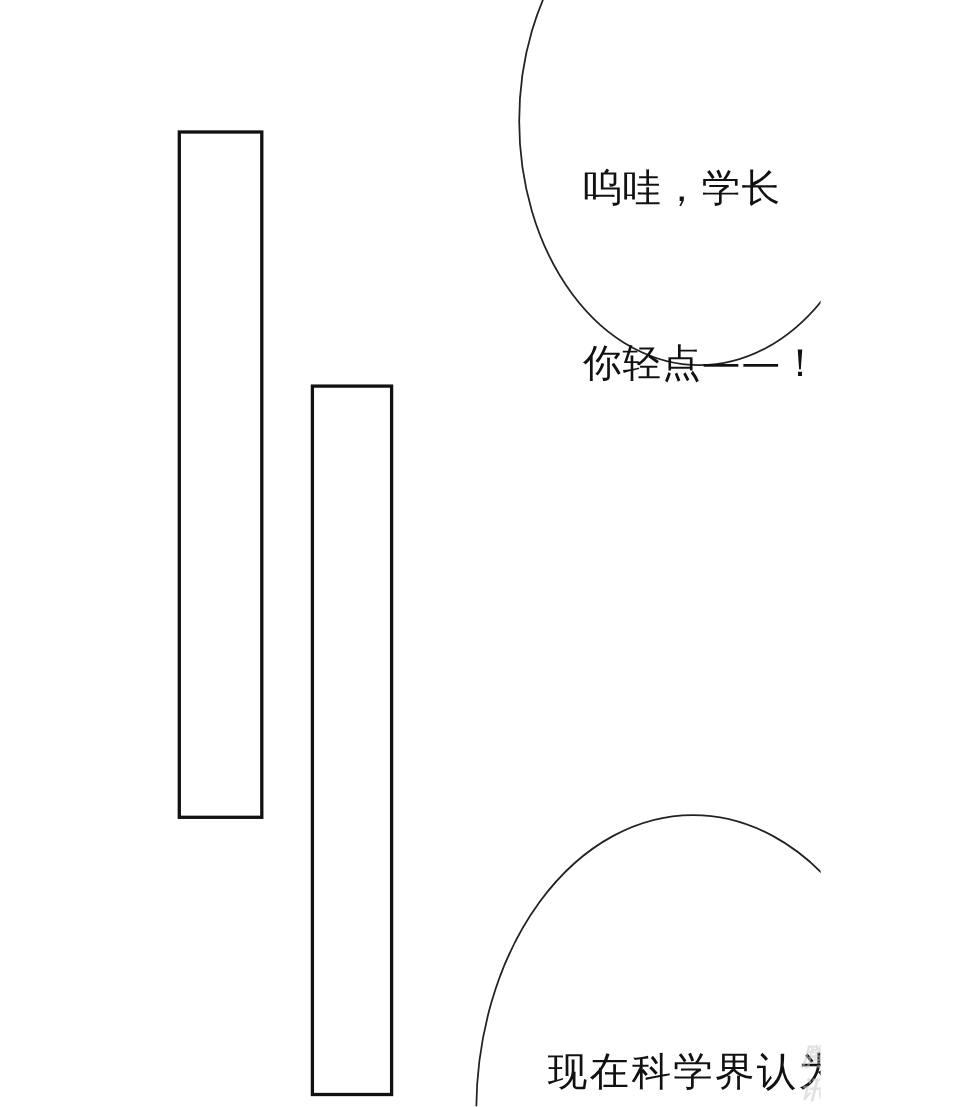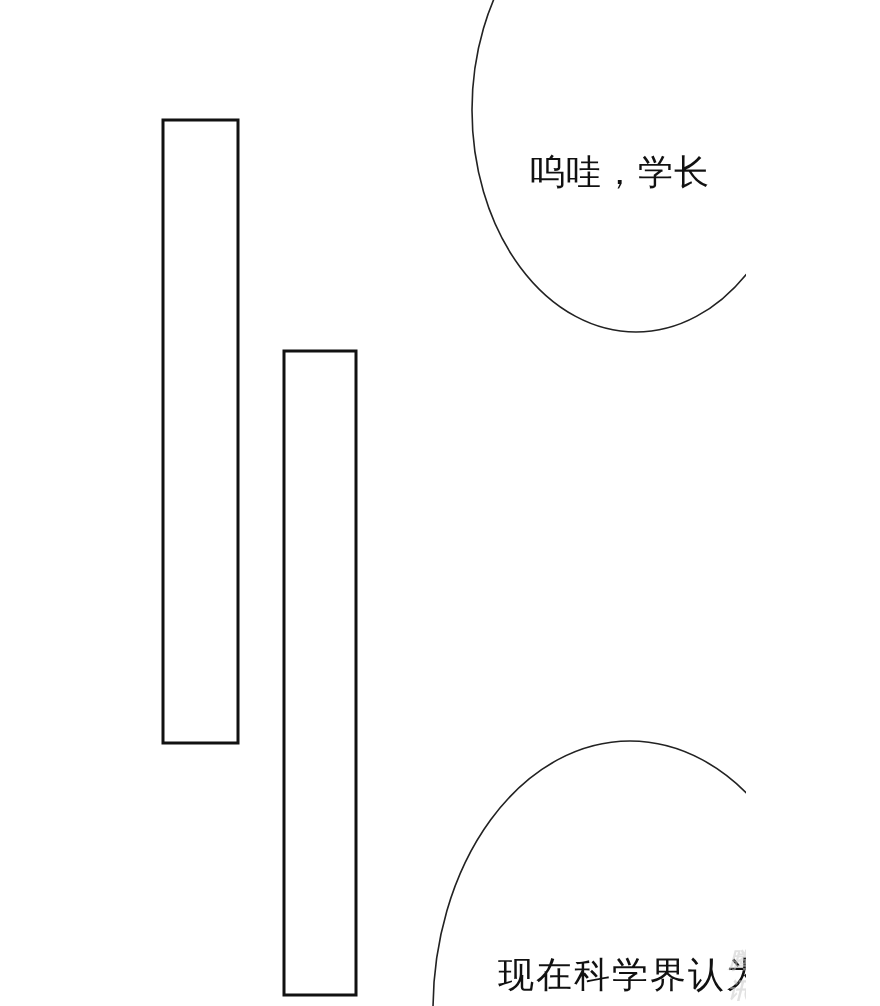--- a/index.html
+++ b/index.html
@@ -30,20 +30,21 @@
     <rect x="163" y="120" width="75" height="623" fill="none" stroke="#111" stroke-width="3"></rect>
     <rect x="284" y="351" width="72" height="644" fill="none" stroke="#111" stroke-width="3"></rect>
 
     <ellipse cx="636" cy="110" rx="164" ry="222" fill="#fff" stroke="#222" stroke-width="1.6"></ellipse>
 
     <ellipse cx="630" cy="1010" rx="197" ry="269" fill="#fff" stroke="#222" stroke-width="1.6"></ellipse>
   </svg>
 
   <div class="bubble-text bubble-1">
     <div>呜哇，学长</div>
+    <div>你轻点——！</div>
   </div>
 
   <div class="bubble-text bubble-2">
     <div>现在科学界认为</div>
     
     
   </div>
 
   <div class="watermark">腾讯动漫</div>
 </div>

